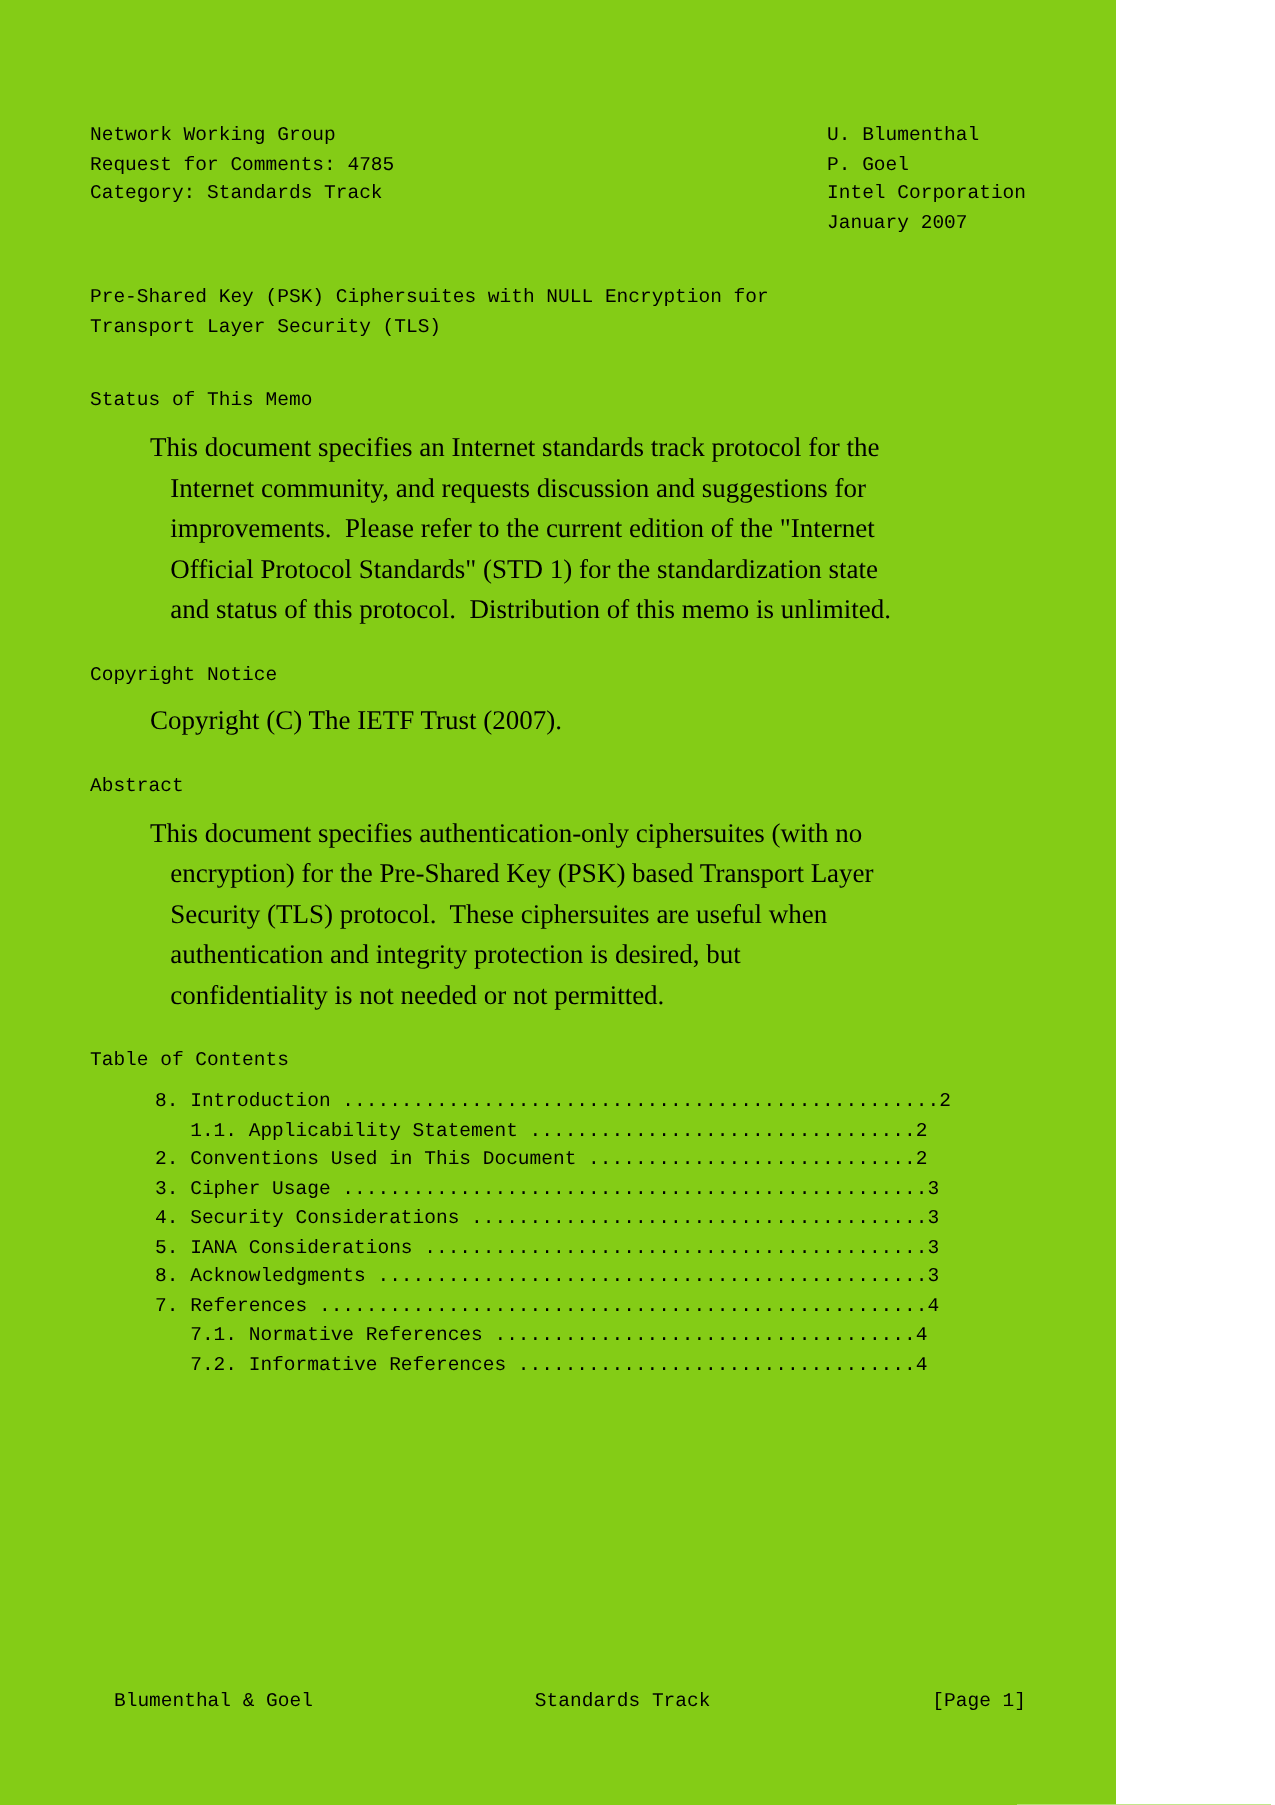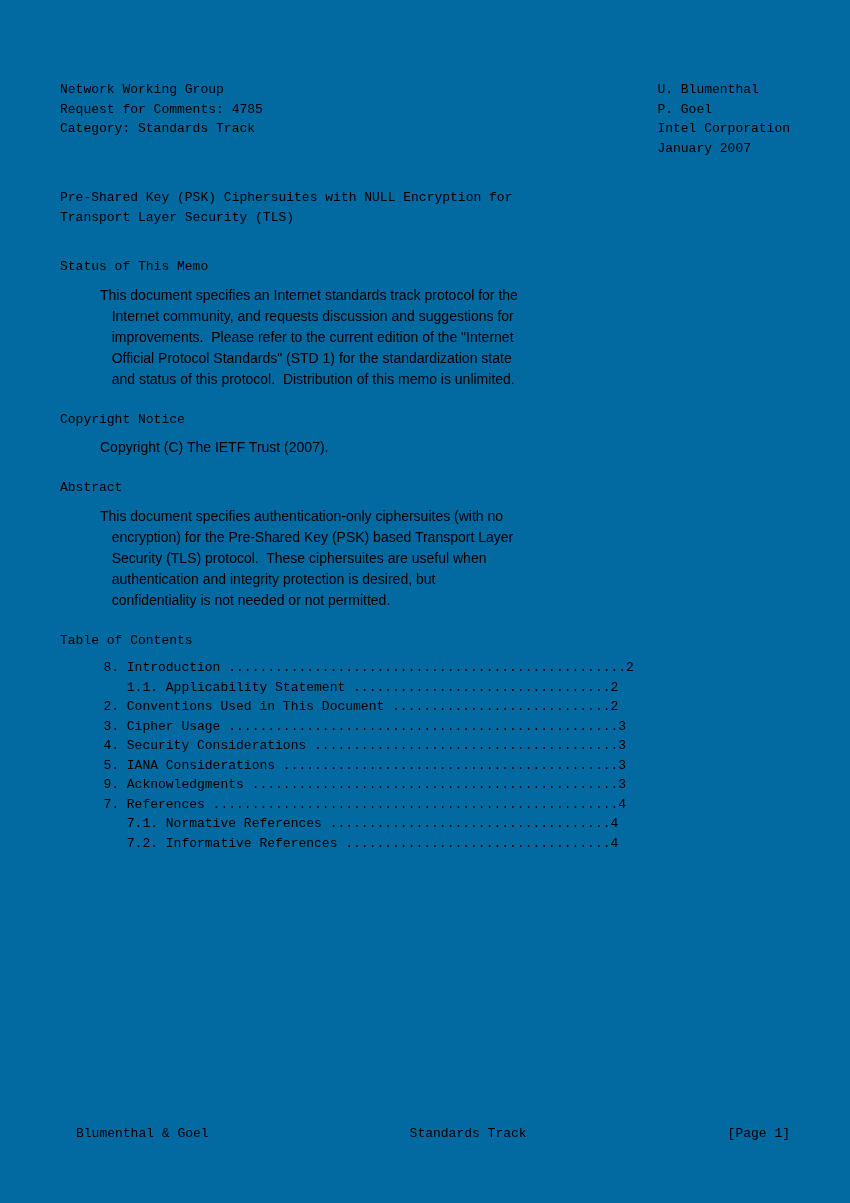--- a/index.html
+++ b/index.html
@@ -11,23 +11,23 @@
     body {
       background-color: #ffffff;
       font-family: 'Courier New', Courier, monospace;
       font-size: 13px;
       color: #000000;
       width: 850px;
       min-height: 1203px;
     }
 
     .page {
-      width: 850px;
+      width: 744px;
       min-height: 1203px;
-      background: #0369a1;
+      background: #84cc16;
       padding: 80px 60px 60px 60px;
       position: relative;
     }
 
     .header-block {
       display: flex;
       justify-content: space-between;
       margin-bottom: 30px;
       line-height: 1.5;
     }
@@ -77,22 +77,22 @@
       border-top: none;
       line-height: 1.5;
     }
 
     .footer-center {
       text-align: center;
       flex: 1;
     }
 
     pre {
-      font-family: Liberation Sans, sans-serif;
-      font-size: 14px;
+      font-family: Liberation Serif, serif;
+      font-size: 18px;
       white-space: pre-wrap;
     }
   </style>
 </head>
 <body>
 
 <div class="page">
 
   <div class="header-block">
     <div class="header-left">
@@ -138,21 +138,21 @@
 
   <div class="section-title">Table of Contents</div>
   <div class="toc-block">
 
   <div class="toc-entry">   8. Introduction ...................................................2</div>
       <div class="toc-entry">      1.1. Applicability Statement .................................2</div>
       <div class="toc-entry">   2. Conventions Used in This Document ............................2</div>
       <div class="toc-entry">   3. Cipher Usage ..................................................3</div>
       <div class="toc-entry">   4. Security Considerations .......................................3</div>
       <div class="toc-entry">   5. IANA Considerations ...........................................3</div>
-      <div class="toc-entry">   9. Acknowledgments ...............................................3</div>
+      <div class="toc-entry">   8. Acknowledgments ...............................................3</div>
       <div class="toc-entry">   7. References ....................................................4</div>
       <div class="toc-entry">      7.1. Normative References ....................................4</div>
       <div class="toc-entry">      7.2. Informative References ..................................4</div>
     </div>
 
   <div class="footer-block">
     <div>Blumenthal &amp; Goel</div>
     <div class="footer-center">Standards Track</div>
     <div>[Page 1]</div>
   </div>

